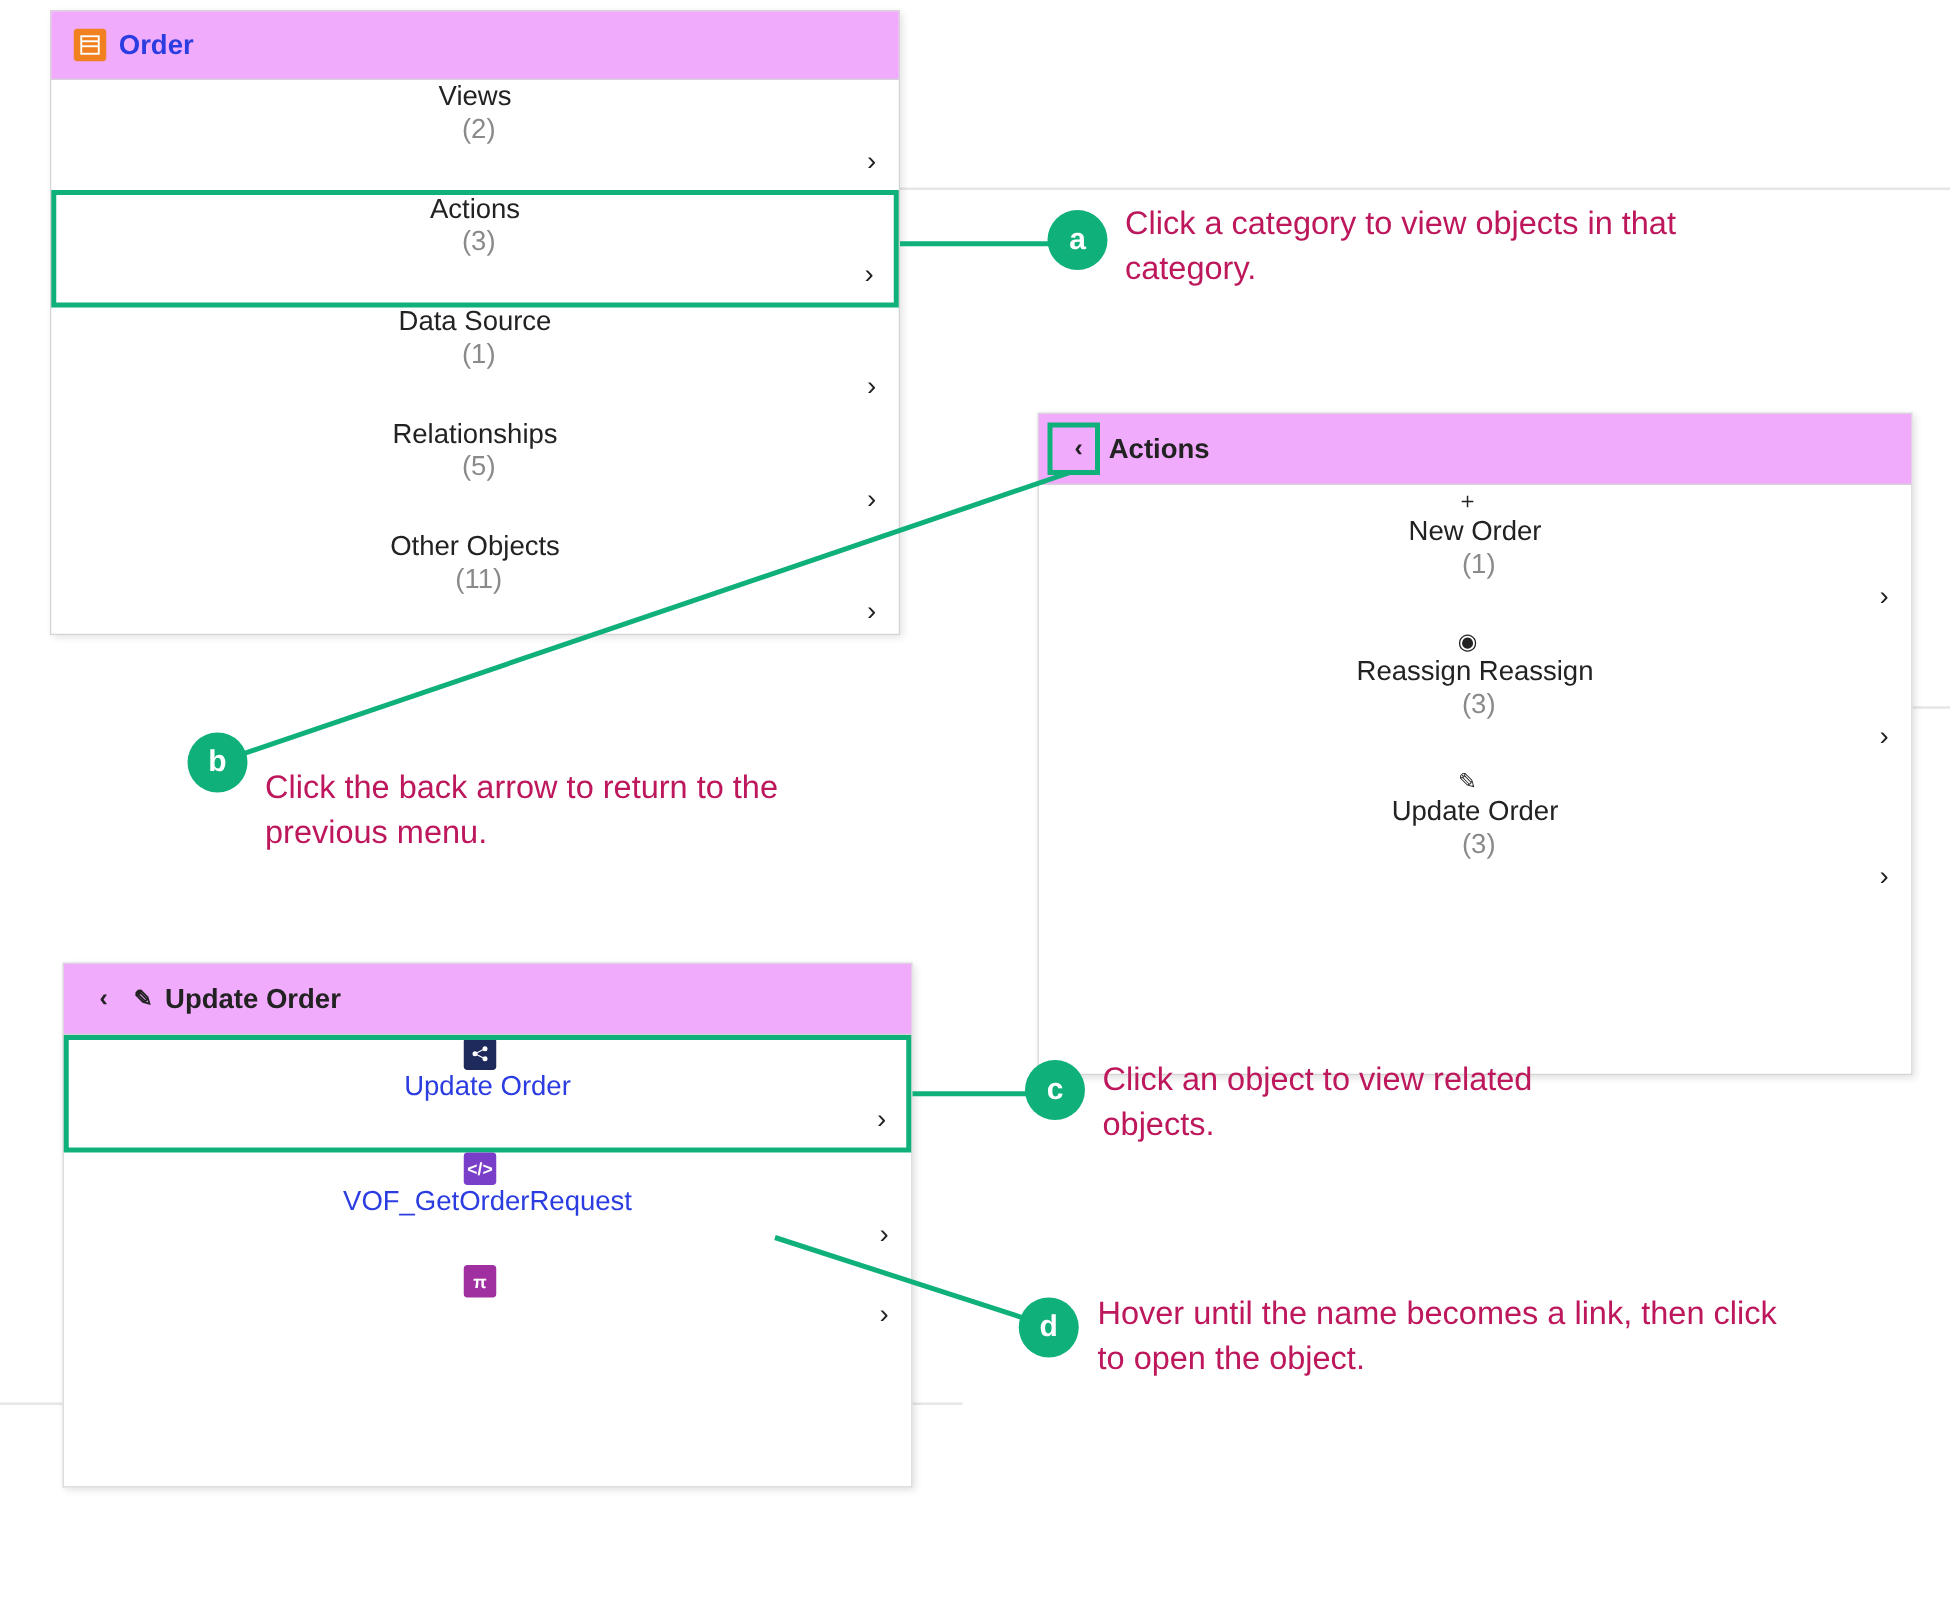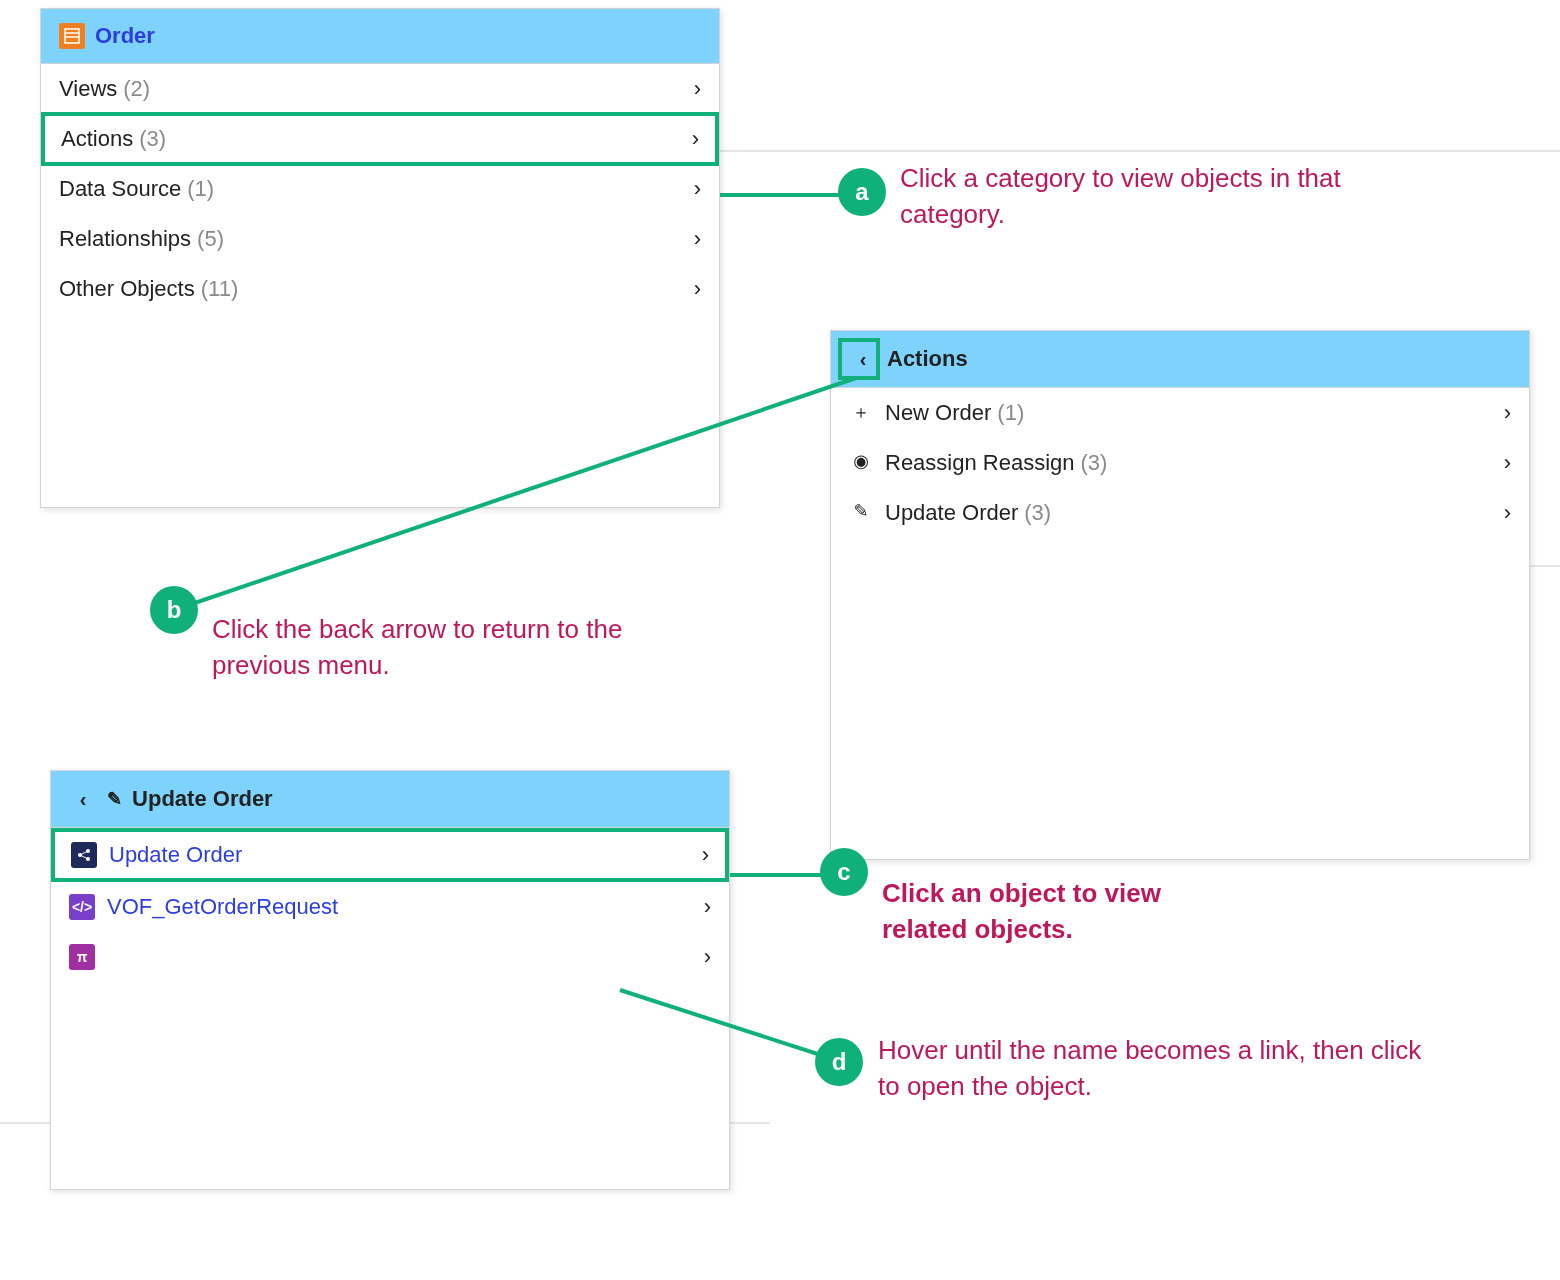--- a/index.html
+++ b/index.html
@@ -13,39 +13,41 @@
   }
 
   .panel {
     position: absolute;
     background: #fff;
     border: 1px solid #d4d4d4;
     box-shadow: 2px 2px 6px rgba(0,0,0,0.12);
   }
 
   .panel-header {
-    background: #7dd3fc;
+    background: #f0abfc;
     border-bottom: 1px solid #d4d4d4;
     padding: 14px 18px;
     display: flex;
     align-items: center;
     gap: 10px;
     font-weight: 700;
     font-size: 22px;
     white-space: nowrap;
   }
   .panel-header.blue .title { color: #2b3de0; }
 
   .list-row {
     display: flex;
-    padding: 12px 18px 12px 18px;
+    align-items: center;
+    padding: 0 18px 12px 18px;
     font-size: 22px;
     cursor: pointer;
     white-space: nowrap;
     position: relative;
+    flex-direction: column;
   }
   .list-row .chev {
     margin-left: auto;
     font-size: 22px;
     color: #222;
     padding-left: 12px;
   }
   .count { color: #8a8a8a; padding-left: 6px; }
   .row-icon { width: 24px; display:inline-flex; justify-content:center; margin-right: 12px; font-size:18px; }
   .row-label { }
@@ -238,21 +240,21 @@
     <span class="chev">›</span>
   </div>
 </div>
 
 <svg class="connector" style="top:870px; left:730px;" width="120" height="10">
   <line x1="0" y1="5" x2="100" y2="5"></line>
 </svg>
 <div class="badge" style="top:848px; left:820px;">
   <span>c</span>
 </div>
-<div class="callout-text" style="top:875px; left:882px; max-width:360px;font-weight:bold;">Click an object to view related objects.</div>
+<div class="callout-text" style="top:845px; left:882px; max-width:360px;">Click an object to view related objects.</div>
 
 <svg class="connector" style="top:990px; left:620px;" width="230" height="80">
   <polyline points="0,0 210,68"></polyline>
 </svg>
 <div class="badge" style="top:1038px; left:815px;">
   <span>d</span>
 </div>
 <div class="callout-text" style="top:1032px; left:878px; max-width:560px;">Hover until the name becomes a link, then click to open the object.</div>
 
 </body></html>

